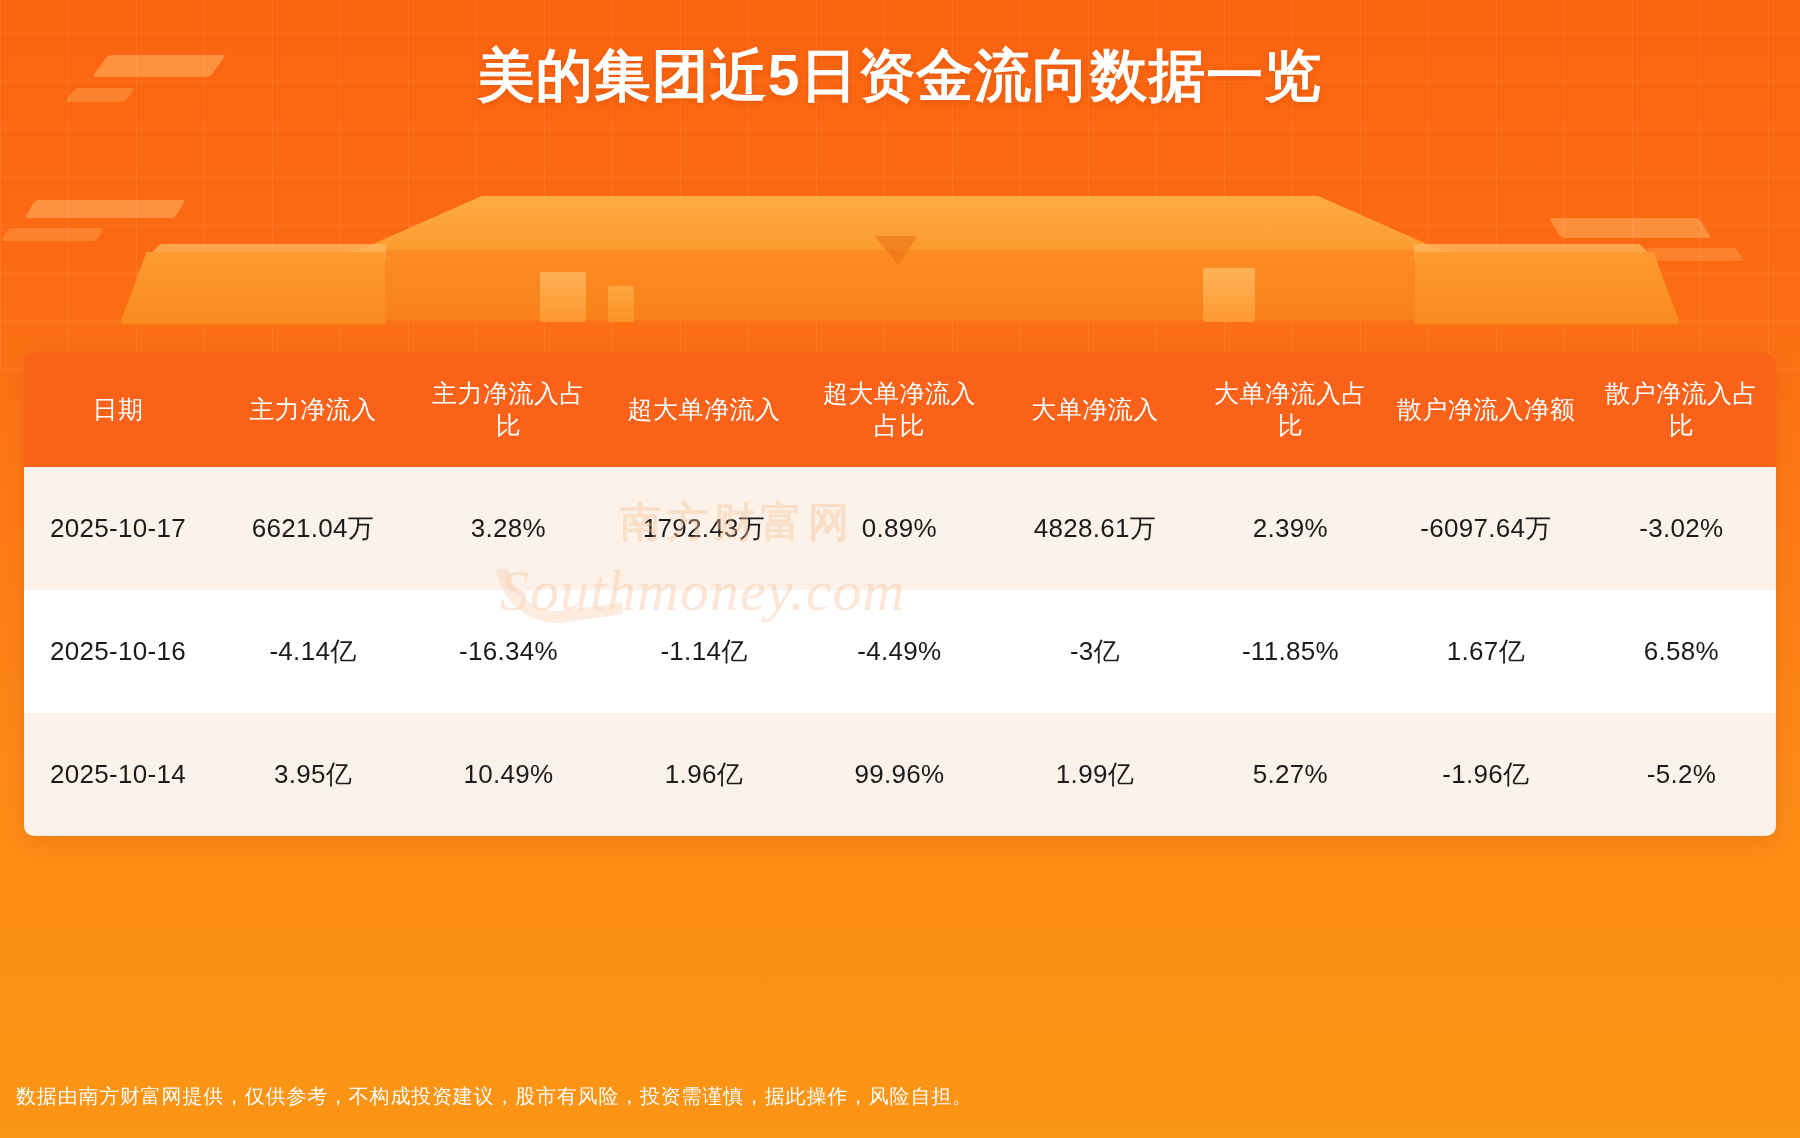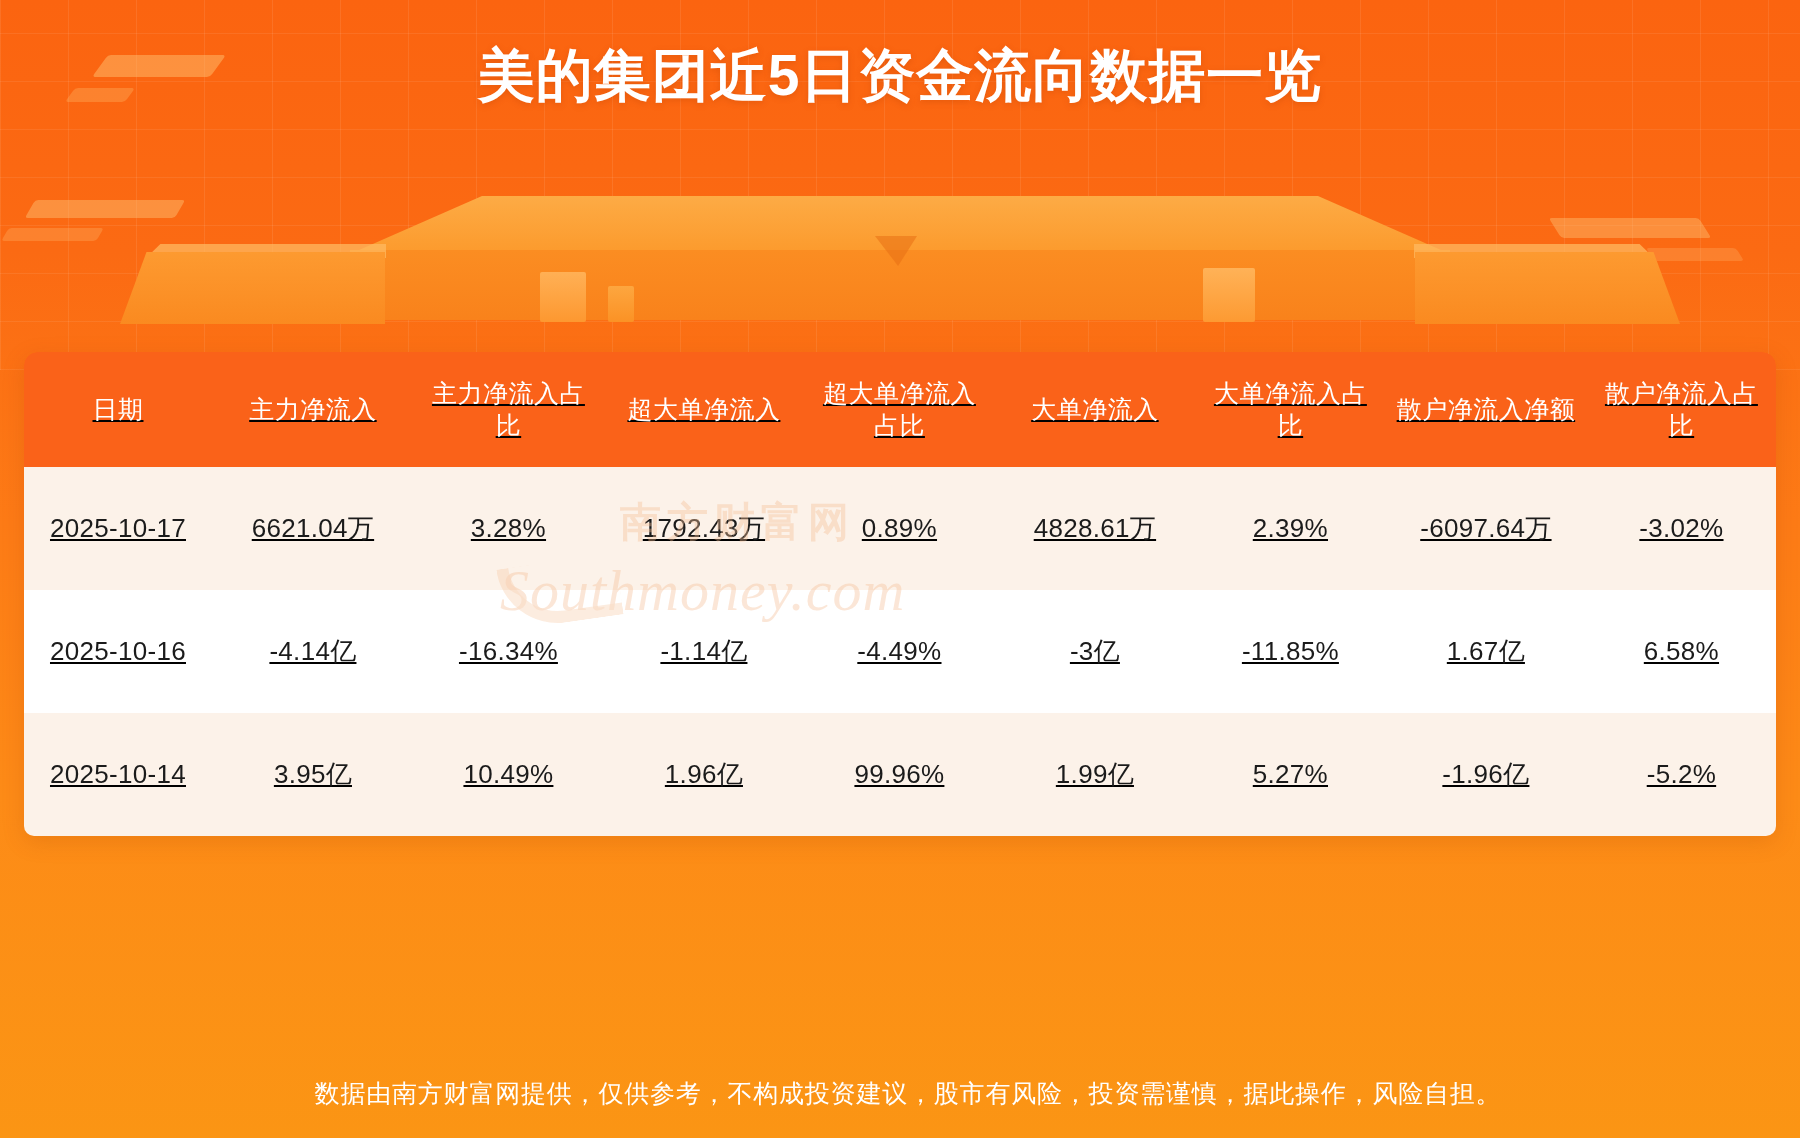--- a/index.html
+++ b/index.html
@@ -97,21 +97,21 @@
   
   .table-card {
     position: absolute;
     left: 24px;
     top: 352px;
     width: 1752px;
     border-radius: 14px 14px 10px 10px;
     overflow: hidden;
     box-shadow: 0 6px 22px rgba(160,60,0,0.18);
   }
-  table { width: 100%; border-collapse: collapse; table-layout: fixed; text-decoration: underline; }
+  table { width: 100%; border-collapse: collapse; table-layout: fixed; }
 
   thead th {
     background: #fa6219;
     color: #ffffff;
     font-size: 25px;
     font-weight: 400;
     line-height: 1.26;
     padding: 26px 6px 26px;
     text-align: center;
     vertical-align: middle;
@@ -169,22 +169,21 @@
     border-left: 12px solid rgba(246,196,156,0.65);
     border-radius: 0 0 0 90px;
     transform: rotate(-8deg);
   }
 
   
   .footer {
     position: absolute;
     left: 16px; right: 0;
     bottom: 28px;
-    text-align: center;
-    font-size: 25px;
+    font-size: 20px;
     color: #ffffff;
     letter-spacing: 0.8px;
   }
 </style>
 </head>
 <body>
 
 <div id="page">
 
   <div class="grid-overlay"></div>

